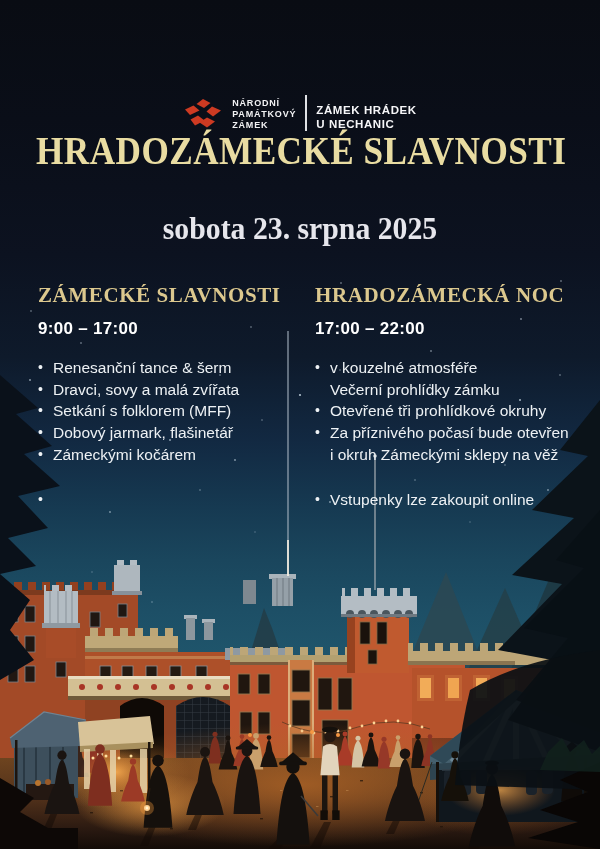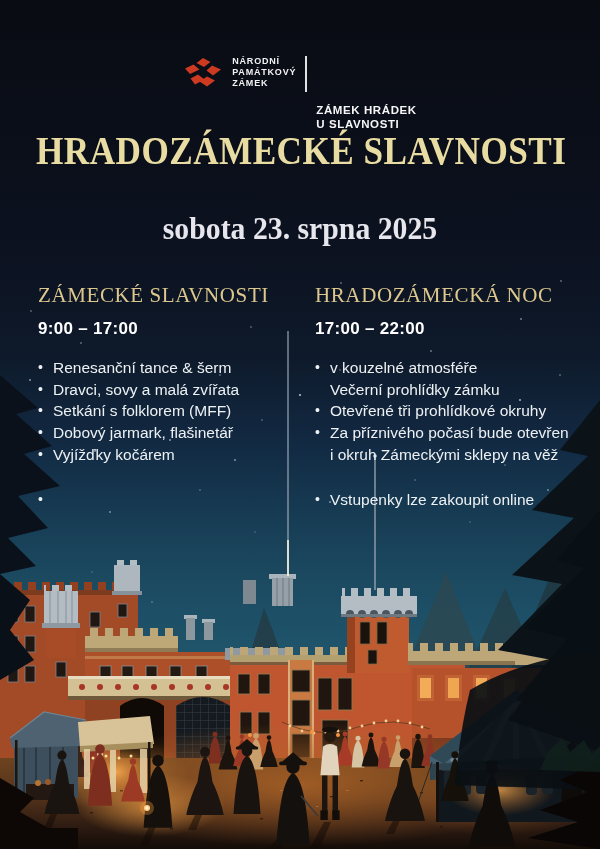--- a/index.html
+++ b/index.html
@@ -10,36 +10,36 @@
       #090c13 0%, #0a0e18 14%, #0c1220 30%, #0e1a2b 42%,
       #122942 52%, #163a52 60%, #1a465d 66%, #1d4f66 72%, #20586e 80%, #20586e 100%);
   }
   .stars-top{position:absolute;left:0;top:0;width:2px;height:2px;border-radius:50%;
     background:rgba(220,232,244,.0);
     box-shadow:120px 300px 0 rgba(215,228,240,.55), 340px 282px 0 rgba(215,228,240,.4),
       520px 318px 0 rgba(215,228,240,.5), 80px 342px 0 rgba(215,228,240,.4),
       430px 350px 0 rgba(215,228,240,.45), 250px 326px 0 rgba(215,228,240,.35),
       560px 280px 0 rgba(215,228,240,.4), 30px 310px 0 rgba(215,228,240,.35);}
   
-  .logo-row{position:absolute;top:56px;left:0;right:0;display:flex;justify-content:center;align-items:flex-start;gap:9px;}
+  .logo-row{position:absolute;top:56px;left:0;right:0;display:flex;justify-content:center;align-items:flex-end;gap:9px;}
   .org-lines{color:#f2f2f4;font-weight:bold;font-size:9px;line-height:11px;letter-spacing:.8px;}
   .logo-sep{width:2px;height:36px;background:#eceef0;opacity:.95;}
   .site-lines{color:#f6f6f8;font-weight:bold;font-size:11.5px;line-height:13.5px;letter-spacing:.6px;margin-top:48px;}
   
   .title{position:absolute;top:127px;left:0;width:600px;text-align:center;
     font-family:"Liberation Serif",serif;font-weight:bold;font-size:40px;line-height:48px;
     color:#e9dca2;transform:scaleX(.88);transform-origin:300px 0;white-space:nowrap;letter-spacing:.5px;}
   .date{position:absolute;top:207px;left:0;width:600px;text-align:center;
     font-family:"Liberation Serif",serif;font-weight:bold;font-size:32px;line-height:42px;
     color:#e6e6ec;transform:scaleX(.93);transform-origin:300px 0;white-space:nowrap;}
   
   .col{position:absolute;top:282px;z-index:3;}
   .col-left{left:38px;width:242px;}
   .col-right{left:315px;width:262px;}
-  .col h2{margin:0;font-family:"Liberation Serif",serif;font-weight:normal;font-size:21px;line-height:26px;
+  .col h2{margin:0;font-family:"Liberation Serif",serif;font-weight:bold;font-size:21px;line-height:26px;
     color:#dcc88e;letter-spacing:.6px;white-space:nowrap;}
   .time{margin-top:10px;font-size:17px;line-height:22px;font-weight:bold;color:#ffffff;letter-spacing:.3px;}
   .list{margin-top:17px;}
   .li{display:flex;color:#edf1f4;font-size:15.5px;line-height:21.7px;}
   .li .bullet{width:15px;flex:0 0 15px;text-align:left;font-size:14px;}
   .note{margin-top:23px;}
   .col-divider{position:absolute;left:287px;top:331px;width:2px;height:209px;
     background:rgba(165,178,192,.55);z-index:2;}
   .col-divider::after{content:"";position:absolute;left:0;top:209px;width:2px;height:36px;
     background:rgba(244,238,226,.9);}
@@ -63,21 +63,21 @@
       </g>
     </svg>
     <div class="org-lines">
       <div>NÁRODNÍ</div>
       <div>PAMÁTKOVÝ</div>
       <div>ZÁMEK</div>
     </div>
     <div class="logo-sep"></div>
     <div class="site-lines">
       <div>ZÁMEK HRÁDEK</div>
-      <div>U SLAVNOSTI</div>
+      <div>U NECHANIC</div>
     </div>
   </div>
 
   <div class="title">HRADOZÁMECKÉ SLAVNOSTI</div>
   <div class="date">sobota 23. srpna 2025</div>
 
   <div class="col col-left">
     <h2>ZÁMECKÉ SLAVNOSTI</h2>
     <div class="time">9:00 – 17:00</div>
     <div class="list">
@@ -101,21 +101,21 @@
         </div>
         <div class="li">
           <span class="bullet">•</span>
           <div>
             <div>Dobový jarmark, flašinetář</div>
           </div>
         </div>
         <div class="li">
           <span class="bullet">•</span>
           <div>
-            <div>Vyjížďky kočárem</div>
+            <div>Zámeckými kočárem</div>
           </div>
         </div>
       </div>
     <div class="list note">
         <div class="li">
           <span class="bullet">•</span>
         </div>
       </div>
   </div>
   <div class="col-divider"></div>

